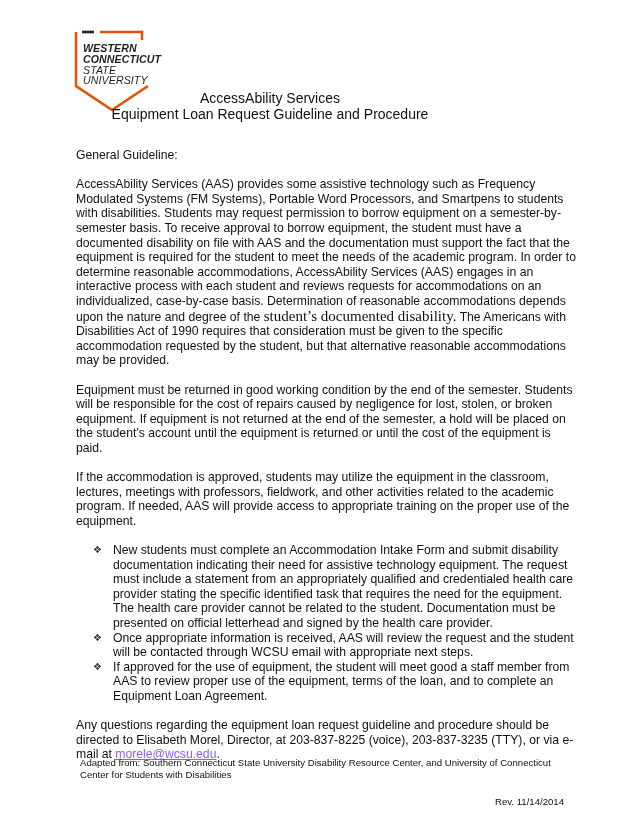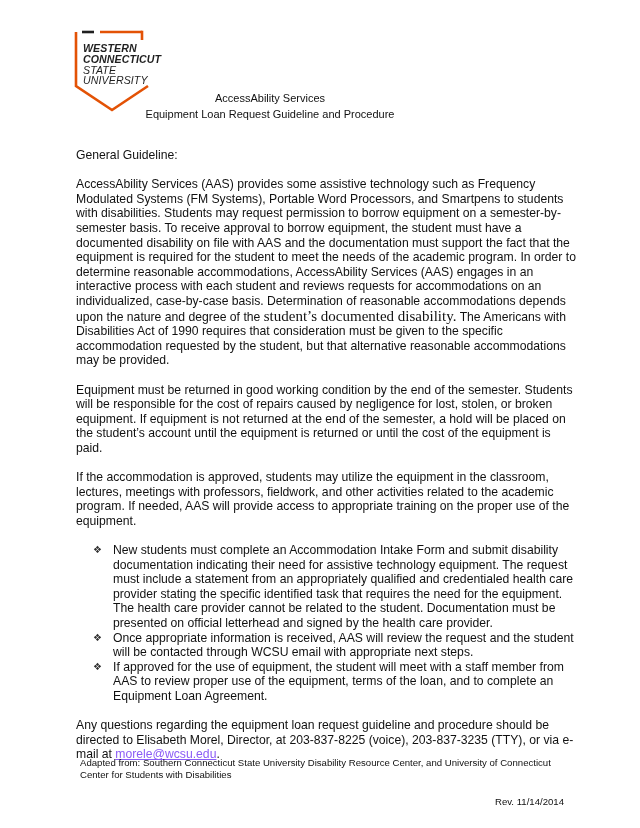--- a/index.html
+++ b/index.html
@@ -37,21 +37,21 @@
       color: #1f1f1f;
       letter-spacing: 0.1px;
     }
     .logo-text .b { font-weight: bold; }
     .title-block {
       position: absolute;
       left: 0;
       width: 540px;
       top: 90px;
       text-align: center;
-      font-size: 11px;
+      font-size: 14px;
       line-height: 16px;
       color: #111;
     }
     .title-block .t1 { padding-left: 0px; }
     .title-block .t2 { padding-left: 0px; }
     .content {
       position: absolute;
       left: 76px;
       top: 135px;
       width: 500px;
@@ -147,21 +147,21 @@
     <li>
       <span class="bullet">❖</span>
       <span>New students must complete an Accommodation Intake Form and submit disability documentation indicating their need for assistive technology equipment. The request must include a statement from an appropriately qualified and credentialed health care provider stating the specific identified task that requires the need for the equipment. The health care provider cannot be related to the student. Documentation must be presented on official letterhead and signed by the health care provider.</span>
     </li>
     <li>
       <span class="bullet">❖</span>
       <span>Once appropriate information is received, AAS will review the request and the student will be contacted through WCSU email with appropriate next steps.</span>
     </li>
     <li>
       <span class="bullet">❖</span>
-      <span>If approved for the use of equipment, the student will meet with a staff member from AAS to review proper use of the equipment, terms of the loan, and to complete an Equipment Loan Agreement.</span>
+      <span>If approved for the use of equipment, the student will meet good a staff member from AAS to review proper use of the equipment, terms of the loan, and to complete an Equipment Loan Agreement.</span>
     </li>
   </ul>
 
   <p><span>Any questions regarding the equipment loan request guideline and procedure should be directed to Elisabeth Morel, Director, at 203-837-8225 (voice), 203-837-3235 (TTY), or via e-mail at </span><a class="email" href="mailto:morele@wcsu.edu">morele@wcsu.edu</a><span>.</span></p>
 </div>
 
 <div class="footer">Adapted from:  Southern Connecticut State University Disability Resource Center, and University of Connecticut Center for Students with Disabilities</div>
 <div class="rev">Rev. 11/14/2014</div>
 
 </body></html>

